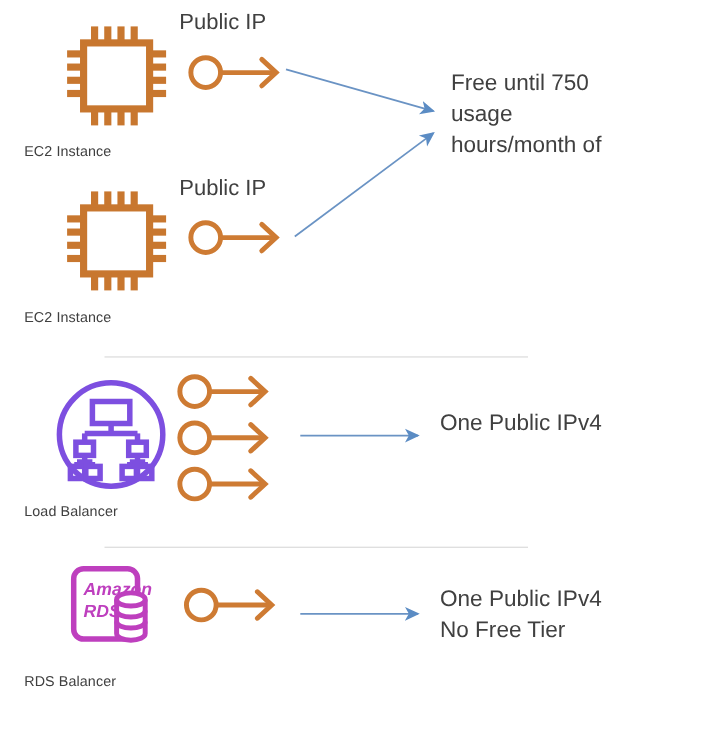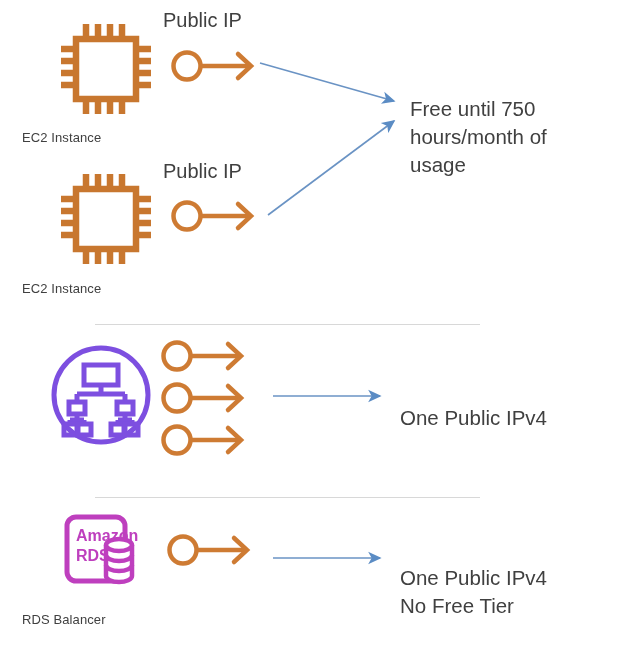--- a/index.html
+++ b/index.html
@@ -26,21 +26,20 @@
     font-size: 13px;
     color: #404040;
     letter-spacing: 0.1px;
     white-space: nowrap;
   }
   .note {
     font-size: 20.5px;
     color: #404040;
     line-height: 28px;
     white-space: nowrap;
-    margin-top: 33px;
   }
   .pubip-text {
     font-size: 20px;
     color: #404040;
     white-space: nowrap;
   }
 
   
   .divider {
     height: 1px;
@@ -137,22 +136,22 @@
           <path d="M0,0.6 L8.4,4.5 L0,8.4 L2.2,4.5 Z" fill="#5B8CC4"></path>
         </marker>
       </defs>
       <line x1="2" y1="13" x2="136" y2="51" stroke="#6A93C4" stroke-width="1.6" marker-end="url(#bluearrow)"></line>
       <line x1="10" y1="165" x2="136" y2="71" stroke="#6A93C4" stroke-width="1.6" marker-end="url(#bluearrow)"></line>
     </svg>
   </div>
 
   <div class="abs note" style="left:410px; top:62px;">
     <div>Free until 750</div>
+    <div>usage</div>
     <div>hours/month of</div>
-    <div>usage</div>
   </div>
 
   <div class="abs divider" style="left:95px; top:324px; width:385px;"></div>
 
   <div class="abs" style="left:48px; top:342px;">
     <svg class="icon-svg" width="106" height="106" viewBox="0 0 106 106" aria-hidden="true">
       <circle cx="53" cy="53" r="47" fill="none" stroke="#7D4FE0" stroke-width="5"></circle>
       <g stroke="#7D4FE0" stroke-width="5" fill="none" stroke-linejoin="miter">
         <rect x="36" y="23" width="34" height="20"></rect>
         <line x1="53" y1="43" x2="53" y2="52"></line>
@@ -192,39 +191,40 @@
     </svg>
   </div>
   <div class="abs" style="left:160px; top:422px;">
     <svg class="pubip-glyph" width="88" height="36" viewBox="0 0 88 36" aria-hidden="true">
       <circle cx="17" cy="18" r="13.5" fill="none" stroke="#CE7B33" stroke-width="4.5"></circle>
       <line x1="30" y1="18" x2="80" y2="18" stroke="#CE7B33" stroke-width="4.5"></line>
       <polyline points="68,6 81,18 68,30" fill="none" stroke="#CE7B33" stroke-width="4.5" stroke-linecap="round" stroke-linejoin="miter"></polyline>
     </svg>
   </div>
 
+  <div class="abs label" style="left:22px; top:457px;">Load Balancer</div>
 
   <div class="abs" style="left:272px; top:388px;">
     <svg width="125" height="16" viewBox="0 0 125 16" aria-hidden="true">
       <defs>
         <marker id="bluearrow2" markerWidth="9" markerHeight="9" refX="7.4" refY="4.5" orient="auto" markerUnits="strokeWidth">
           <path d="M0,0.6 L8.4,4.5 L0,8.4 L2.2,4.5 Z" fill="#5B8CC4"></path>
         </marker>
       </defs>
       <line x1="1" y1="8" x2="108" y2="8" stroke="#6A93C4" stroke-width="1.6" marker-end="url(#bluearrow2)"></line>
     </svg>
   </div>
 
   <div class="abs note" style="left:400px; top:371px;">
     <div>One Public IPv4</div>
   </div>
 
   <div class="abs divider" style="left:95px; top:497px; width:385px;"></div>
 
-  <div class="abs" style="left:62px; top:513px;">
+  <div class="abs" style="left:62px; top:513px;font-style:italic;">
     <svg class="icon-svg" width="82" height="76" viewBox="0 0 82 76" aria-hidden="true">
       <rect x="5" y="4" width="58" height="64" rx="9" ry="9" fill="none" stroke="#BE3FBE" stroke-width="5"></rect>
       <text x="14" y="28" font-family="'Liberation Sans', sans-serif" font-size="16" font-weight="bold" fill="#BE3FBE">Amazon</text>
       <text x="14" y="48" font-family="'Liberation Sans', sans-serif" font-size="16" font-weight="bold" fill="#BE3FBE">RDS</text>
       <g fill="#ffffff" stroke="#BE3FBE" stroke-width="4.5">
         <path d="M44,32 L44,63 a13,6 0 0,0 26,0 L70,32"></path>
         <ellipse cx="57" cy="32" rx="13" ry="6"></ellipse>
         <path d="M44,42 a13,6 0 0,0 26,0" fill="none"></path>
         <path d="M44,52 a13,6 0 0,0 26,0" fill="none"></path>
       </g>

